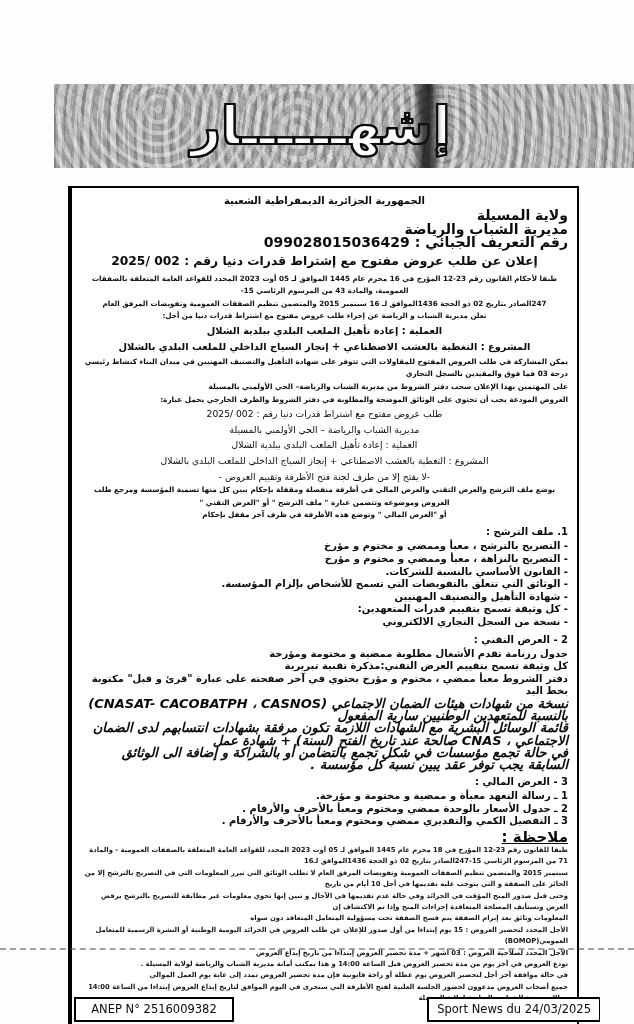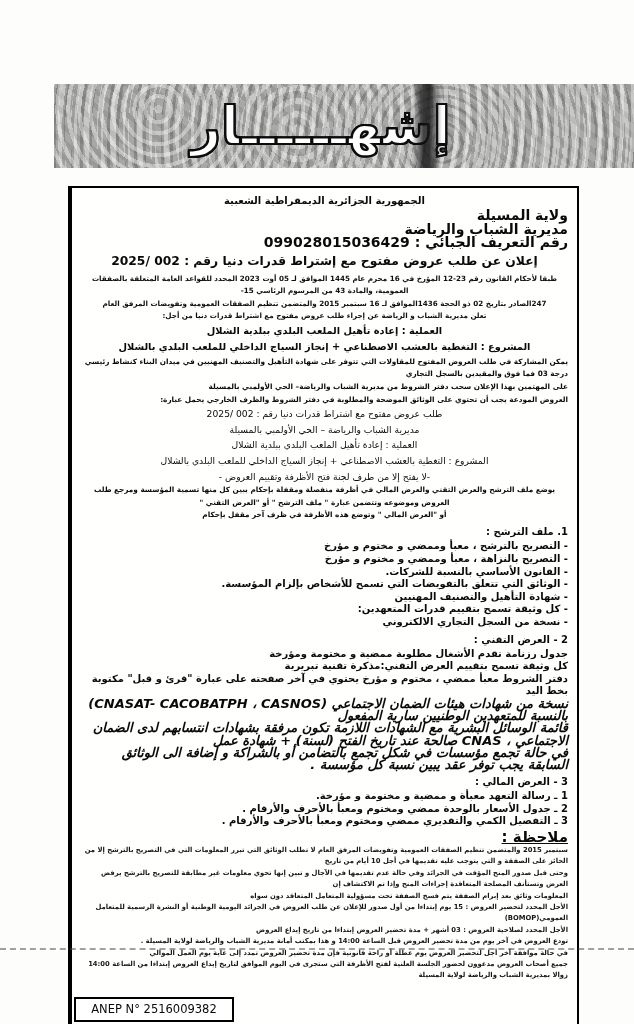--- a/index.html
+++ b/index.html
@@ -115,28 +115,30 @@
     <div class="item long">نسخة من شهادات هيئات الضمان الاجتماعي (CNASAT- CACOBATPH ، CASNOS) بالنسبة للمتعهدين الوطنيين سارية المفعول</div>
     <div class="item long">قائمة الوسائل البشرية مع الشهادات اللازمة تكون مرفقة بشهادات انتسابهم لدى الضمان الاجتماعي ، CNAS صالحة عند تاريخ الفتح (لسنة) + شهادة عمل</div>
     <div class="item long">في حالة تجمع مؤسسات في شكل تجمع بالتضامن أو بالشراكة و إضافة الى الوثائق السابقة يجب توفر عقد يبين نسبة كل مؤسسة .</div>
 
     <div class="heading">3 - العرض المالي :</div>
     <div class="item">1 ـ رسالة التعهد معبأة و ممضية و مختومة و مؤرخة.</div>
     <div class="item">2 ـ جدول الأسعار بالوحدة ممضي ومختوم ومعبأ بالأحرف والأرقام .</div>
     <div class="item">3 ـ التفصيل الكمي والتقديري ممضي ومختوم ومعبأ بالأحرف والأرقام .</div>
 
     <div class="noteh">ملاحظة :</div>
+    <div class="note">طبقا للقانون رقم 23-12 المؤرخ في 18 محرم عام 1445 الموافق لـ 05 أوت 2023 المحدد للقواعد العامة المتعلقة بالصفقات العمومية - والمادة 71 من المرسوم الرئاسي 15-247الصادر بتاريخ 02 ذو الحجة 1436الموافق لـ16</div>
     <div class="note">سبتمبر 2015 والمتضمن تنظيم الصفقات العمومية وتفويضات المرفق العام لا تطلب الوثائق التي تبرر المعلومات التي في التصريح بالترشح إلا من الحائز على الصفقة و التي يتوجب عليه تقديمها في أجل 10 أيام من تاريخ</div>
     <div class="note">وحتى قبل صدور المنح المؤقت في الجرائد وفي حالة عدم تقديمها في الآجال و تبين إنها تحوي معلومات غير مطابقة للتصريح بالترشح يرفض العرض وتستأنف المصلحة المتعاقدة إجراءات المنح وإذا تم الاكتشاف إن</div>
     <div class="note">المعلومات وثائق بعد إبرام الصفقة يتم فسخ الصفقة تحت مسؤولية المتعامل المتعاقد دون سواه</div>
     <div class="note">الأجل المحدد لتحضير العروض : 15 يوم إبتداءا من أول صدور للإعلان عن طلب العروض في الجرائد اليومية الوطنية أو النشرة الرسمية للمتعامل العمومي(BOMOP)</div>
     <div class="note">الأجل المحدد لصلاحية العروض : 03 أشهر + مدة تحضير العروض إبتداءا من تاريخ إيداع العروض</div>
     <div class="note">تودع العروض في آخر يوم من مدة تحضير العروض قبل الساعة 14:00 و هذا بمكتب أمانة مديرية الشباب والرياضة لولاية المسيلة .</div>
     <div class="note c">في حالة موافقة آخر أجل لتحضير العروض يوم عطلة أو راحة قانونية فإن مدة تحضير العروض تمدد إلى غاية يوم العمل الموالي</div>
     <div class="note c">جميع أصحاب العروض مدعوون لحضور الجلسة العلنية لفتح الأظرفة التي ستجرى في اليوم الموافق لتاريخ إيداع العروض إبتداءا من الساعة 14:00 زوالا بمديرية الشباب والرياضة لولاية المسيلة</div>
 
   </div>
 
   <div class="scanline"></div>
 
   <div class="ref anep">ANEP N° 2516009382</div>
+  <div class="ref src">Sport News du 24/03/2025</div>
 
 </div>
 
 </body></html>

